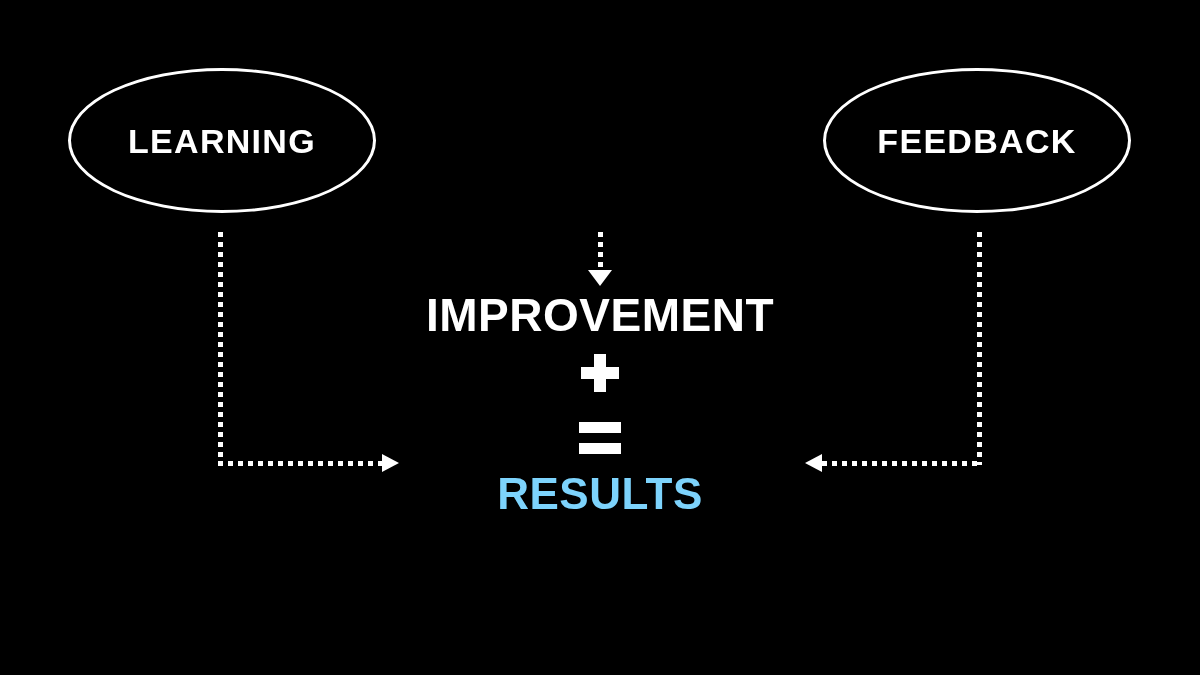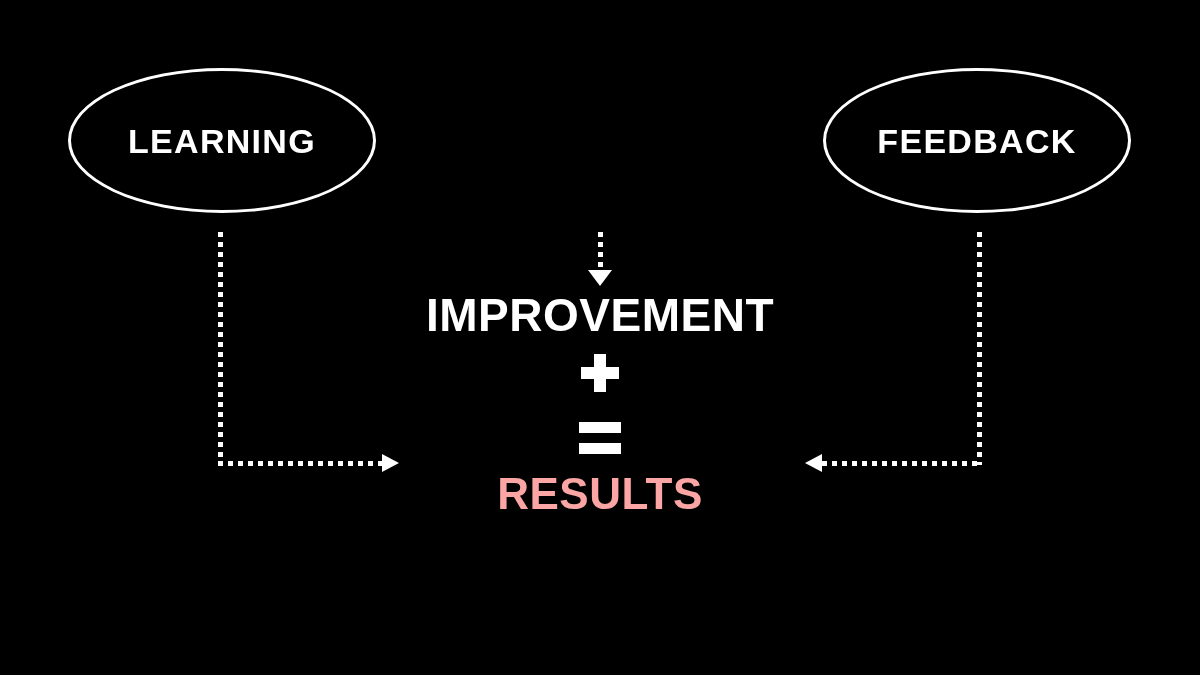--- a/index.html
+++ b/index.html
@@ -195,17 +195,17 @@
     <div class="eq-line" id="eq-opportunity">IMPROVEMENT</div>
 
     <div class="op-plus"></div>
 
 
     <div class="op-equals">
       <div class="bar top"></div>
       <div class="bar bottom"></div>
     </div>
 
-    <div class="eq-line" id="eq-results" style="color: #fca5a5;">RESULTS</div>
+    <div class="eq-line" id="eq-results" style="color: #7dd3fc;">RESULTS</div>
 
   </div>
 
 </div>
 
 </body></html>

